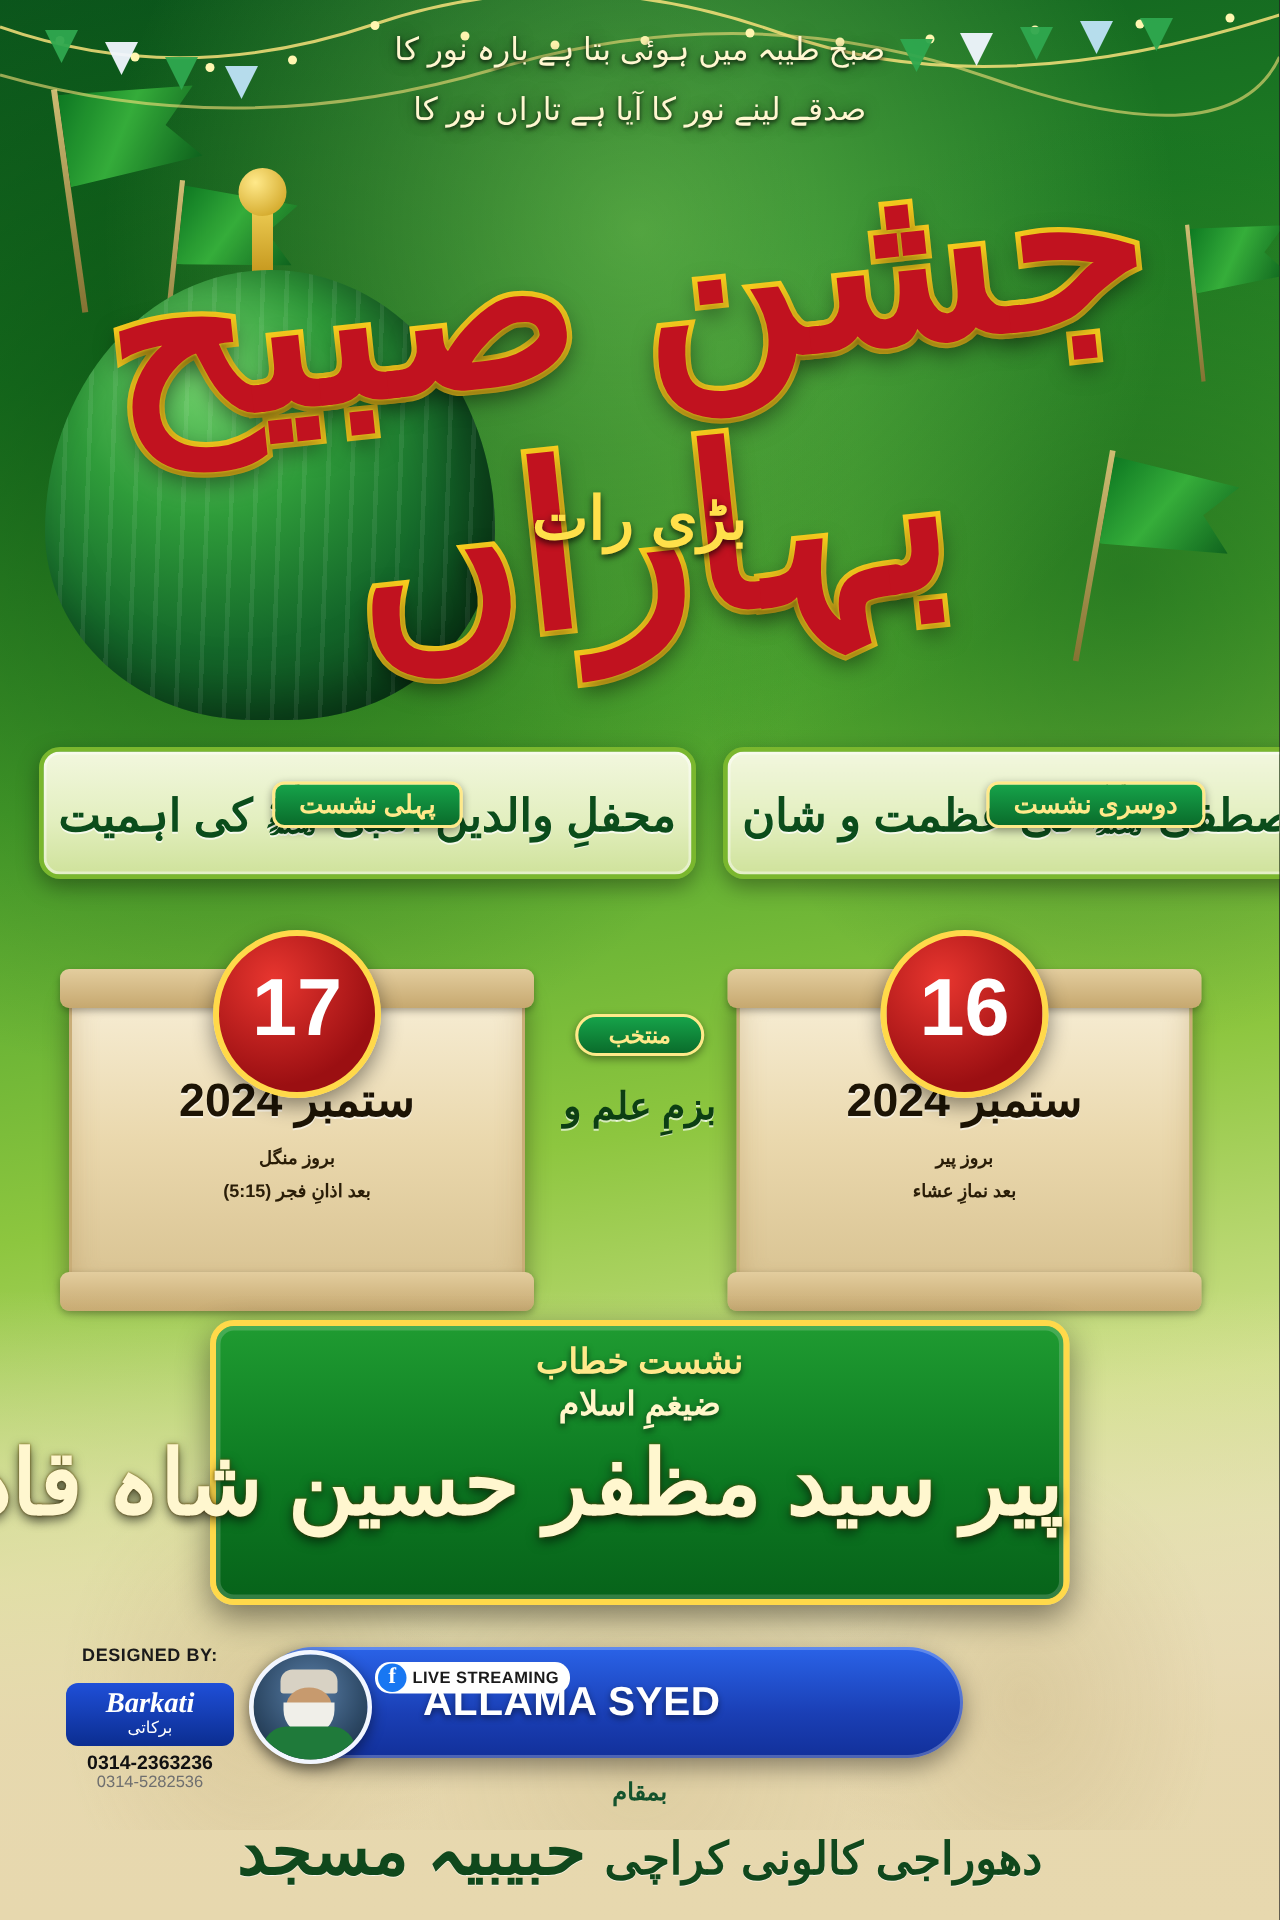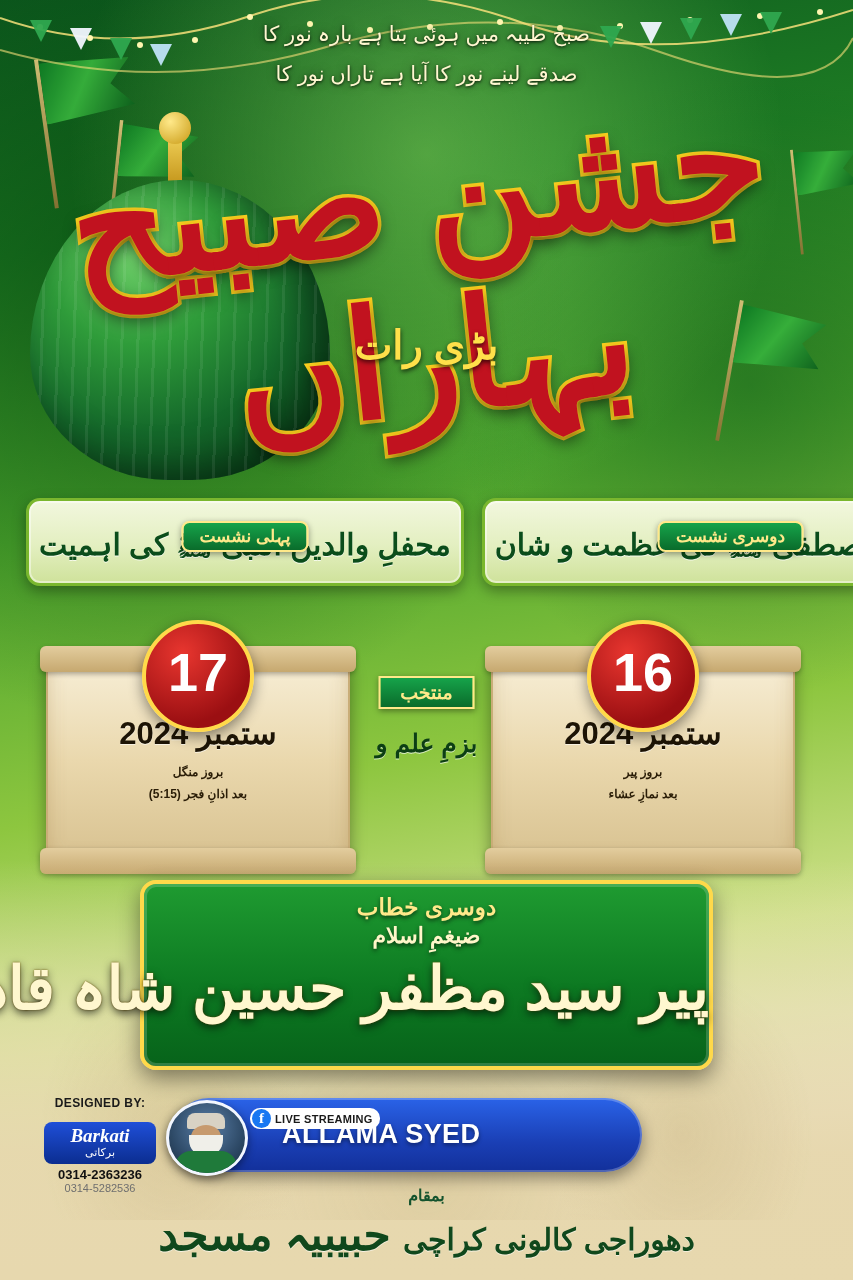--- a/index.html
+++ b/index.html
@@ -286,24 +286,24 @@
     left: 50%;
     top: 46px;
     transform: translateX(-50%);
     width: 175px;
     text-align: center;
   }
   .mid-badge .ribbon {
     display: inline-block;
     background: linear-gradient(180deg, #16a34a, #0a6c2b);
     color: #ffe98a;
-    font-size: 19px;
+    font-size: 15px;
     font-weight: bold;
     padding: 3px 20px;
-    border-radius: 0;
+    border-radius: 15px;
     border: 2px solid #ffe98a;
     box-shadow: 0 2px 6px rgba(0,0,0,.4);
   }
   .mid-badge .lines {
     margin-top: 14px;
     font-size: 25px;
     font-weight: bold;
     color: #0c3f13;
     line-height: 1.6;
     text-shadow: 0 1px 0 rgba(255,255,255,.65);
@@ -601,21 +601,21 @@
         <div class="sub-line">بروز منگل</div>
         <div class="sub-line">بعد اذانِ فجر (5:15)</div>
       </div>
     </div>
   </div>
 
   <div class="bg-bottom"></div>
   <div class="bg-mosque"></div>
 
   <div class="speaker-panel">
-    <div class="khitab">دوسری خطاب</div>
+    <div class="khitab">نشست خطاب</div>
     <div class="laqab">ضیغمِ اسلام</div>
     <div class="name">پیر سید مظفر حسین شاہ قادری</div>
   </div>
 
   <div class="designer">
     <div class="dtitle">DESIGNED BY:</div>
     <div class="logo">
       <div class="brand">Barkati</div>
       <div class="arabic">برکاتی</div>
     </div>

